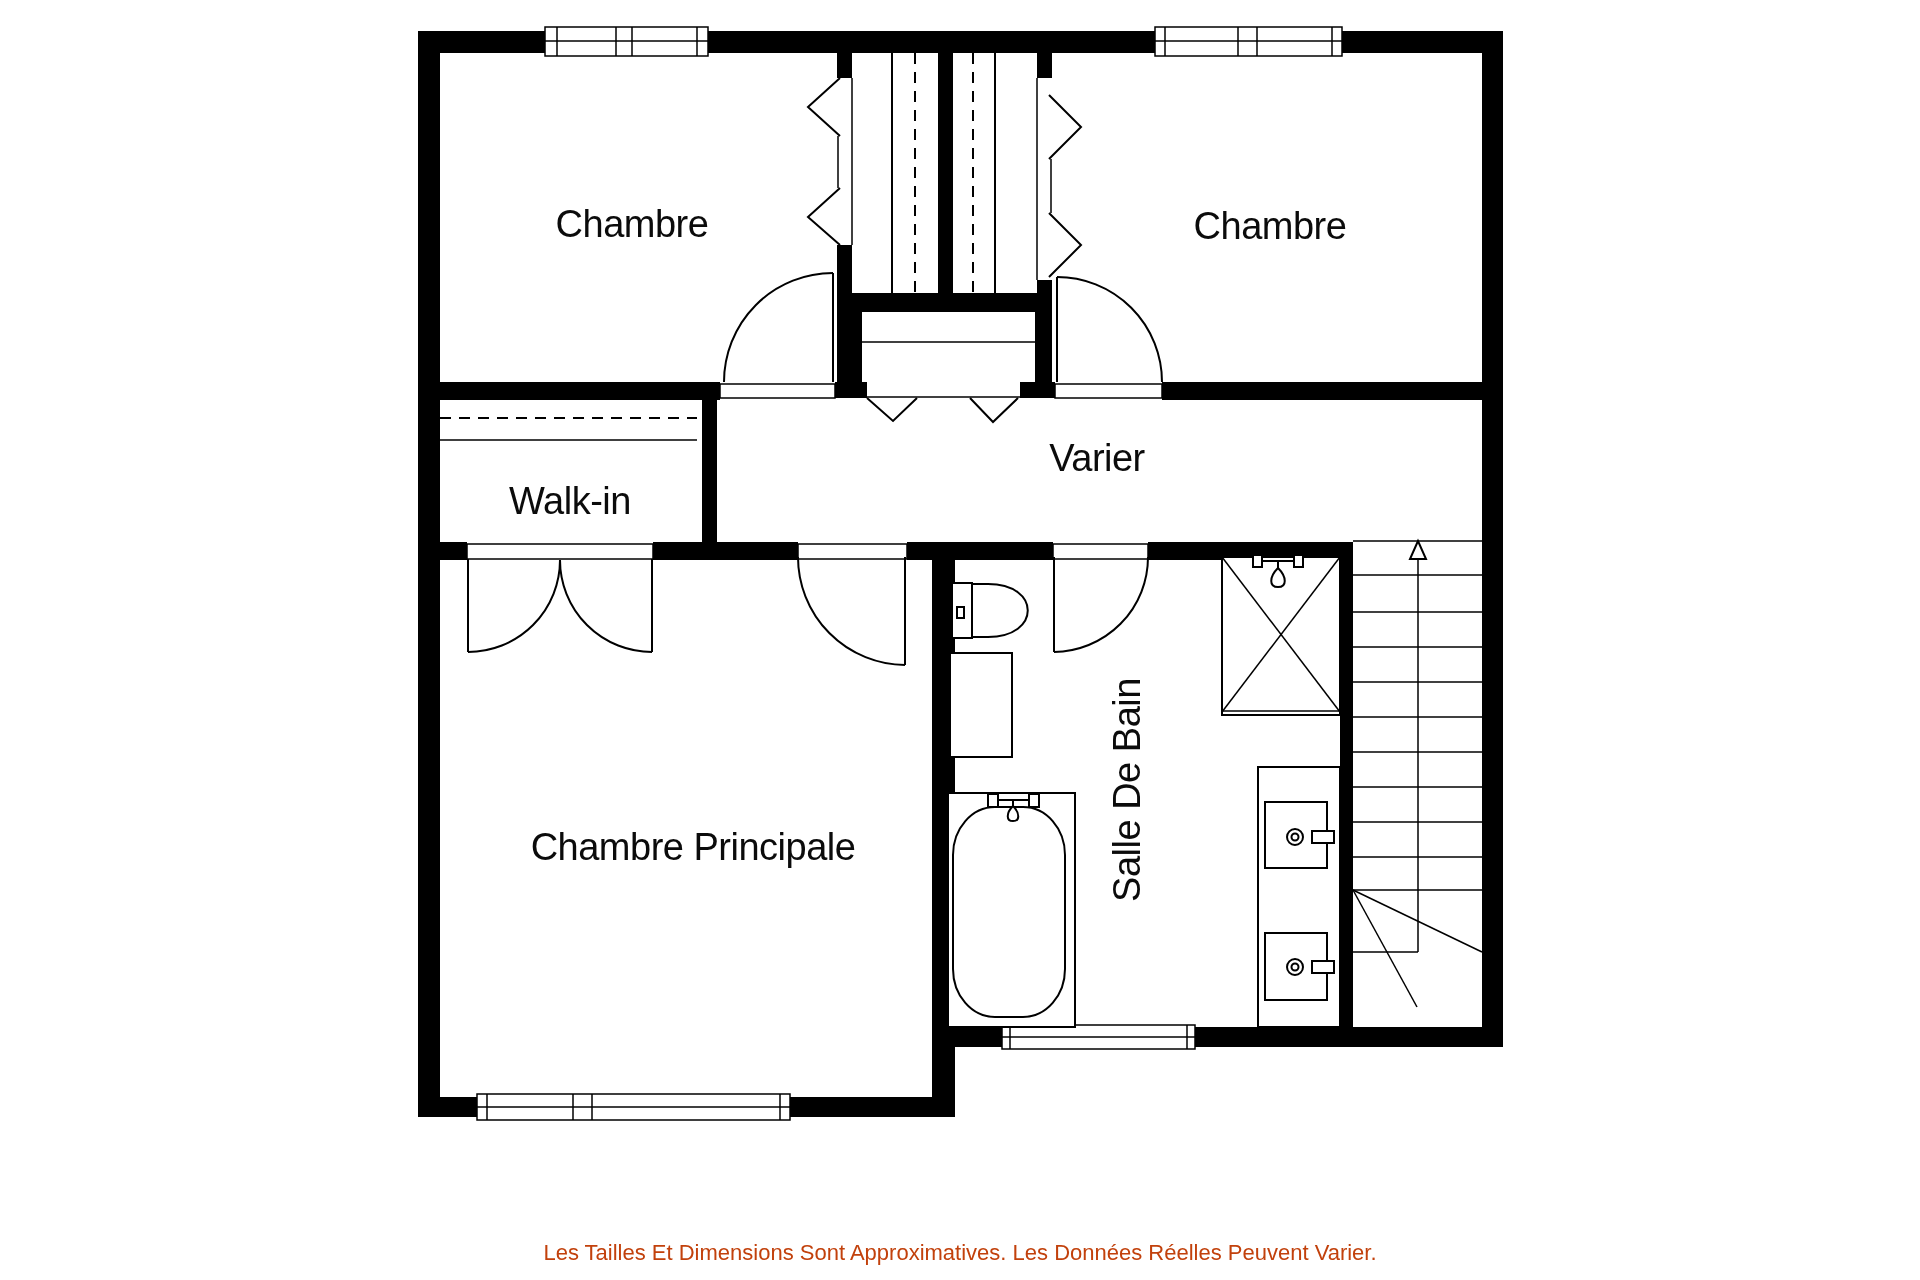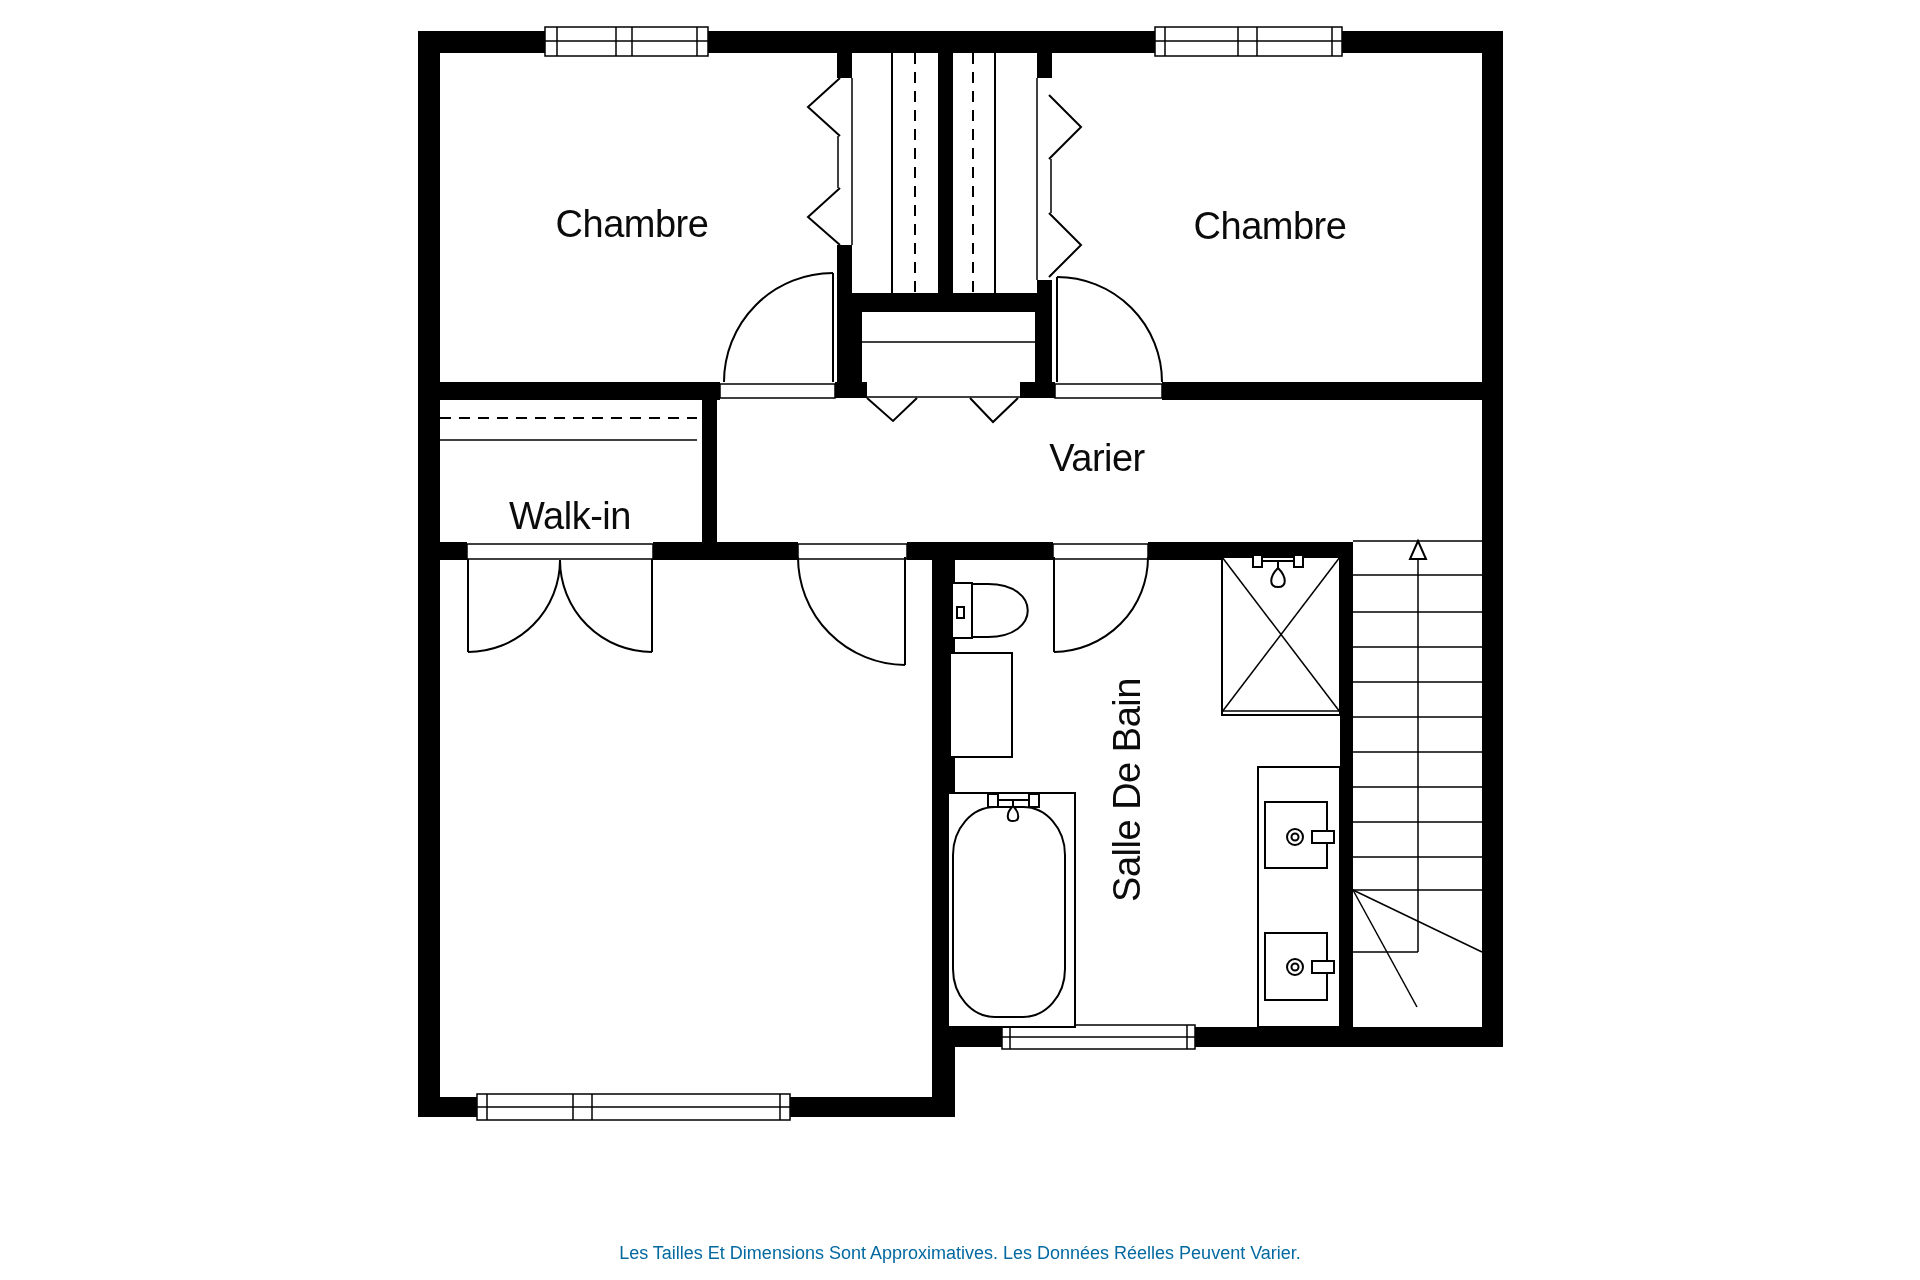--- a/index.html
+++ b/index.html
@@ -18,22 +18,22 @@
     letter-spacing:-0.5px;
     color:#0b0b0b;
     white-space:nowrap;
   }
   .room-label.rotated{
     transform:translate(-50%,-50%) rotate(-90deg);
   }
   .disclaimer{
     position:absolute;
     transform:translate(-50%,-50%);
-    font-size:18px;
-    color:#0369a1;
+    font-size:22px;
+    color:#c2410c;
     white-space:nowrap;
   }
   .wall{fill:#000000;stroke:none;}
   .thin{stroke:#000000;stroke-width:2;fill:none;}
   .thin15{stroke:#000000;stroke-width:1.5;fill:none;}
   .dashed{stroke:#000000;stroke-width:2;fill:none;stroke-dasharray:11 8;}
   .whitebox{fill:#ffffff;stroke:#000000;stroke-width:1.5;}
   .fix{fill:#ffffff;stroke:#000000;stroke-width:2;}
 </style>
 </head>
@@ -227,20 +227,21 @@
       <polygon class="fix" points="1418,541 1410,559 1426,559"></polygon>
     </g>
   </svg>
 
   <div class="room-label" style="left:632px;top:224px">Chambre</div>
 
   <div class="room-label" style="left:1270px;top:226px">Chambre</div>
 
   <div class="room-label" style="left:1097px;top:458px">Varier</div>
 
-  <div class="room-label" style="left:570px;top:516px">Walk-in</div>
-
+  <div class="room-label" style="left:570px;top:501px">Walk-in</div>
+
+  <div class="room-label" style="left:693px;top:847px">Chambre Principale</div>
 
   <div class="room-label rotated" style="left:1127px;top:790px">Salle De Bain</div>
 
   <div class="disclaimer" style="left:960px;top:1253px">Les Tailles Et Dimensions Sont Approximatives. Les Données Réelles Peuvent Varier.</div>
 
 </div>
 
 </body></html>

